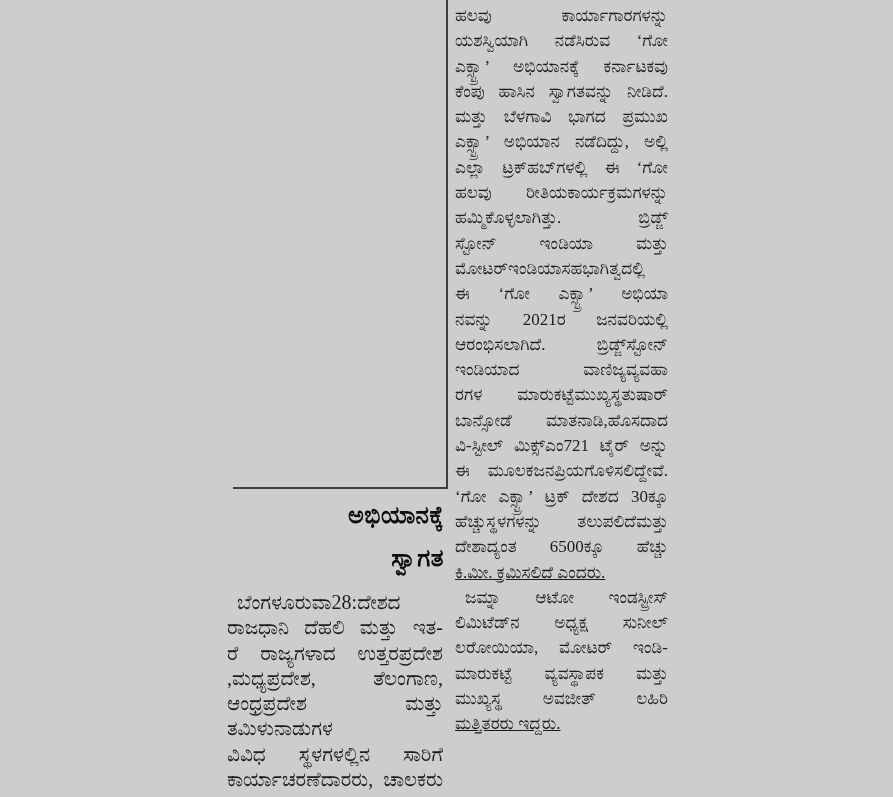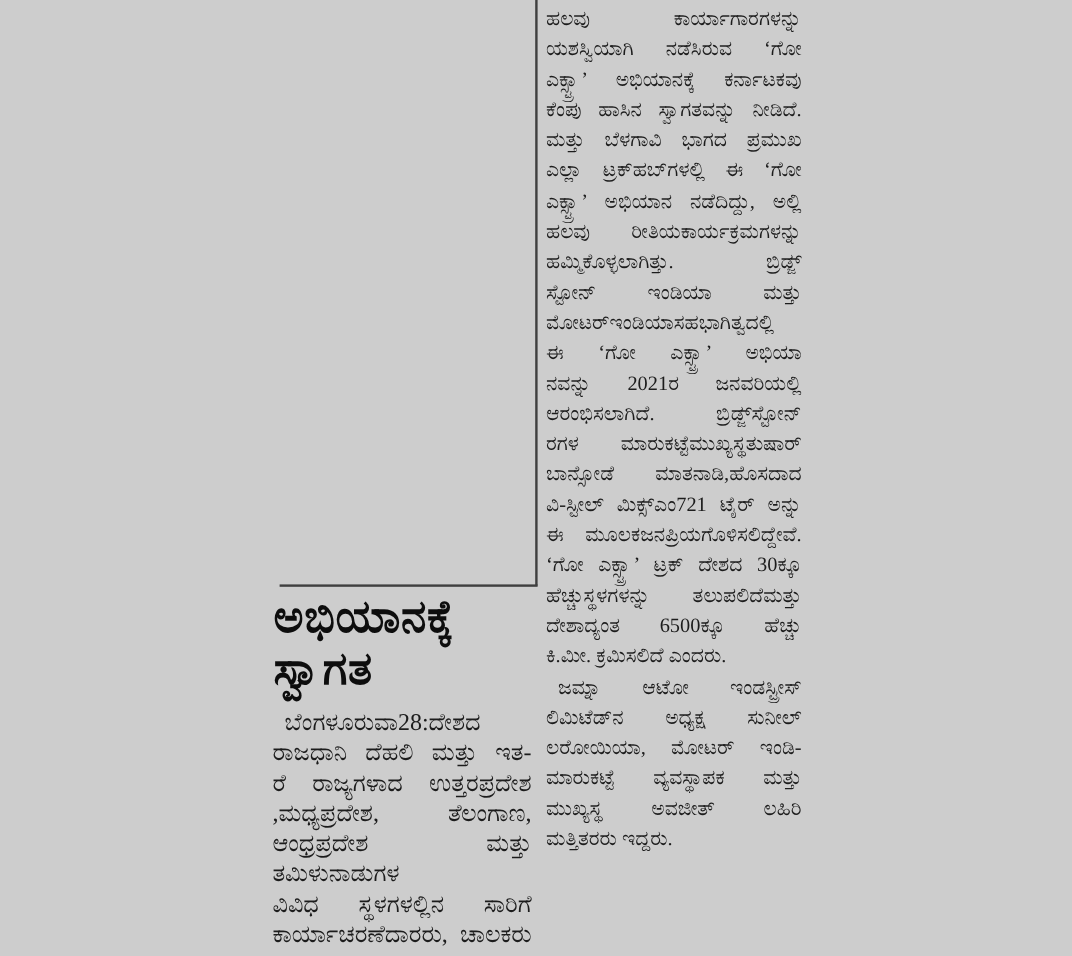--- a/index.html
+++ b/index.html
@@ -44,42 +44,42 @@
     font-size: 17px;
     line-height: 25.3px;
     color: #1c1c1c;
   }
   
   .headline {
     position: absolute;
     left: 228px;
     top: 494px;
     width: 216px;
-    text-align: left;
+    text-align: right;
     font-weight: 700;
-    font-size: 38px;
+    font-size: 24px;
     line-height: 43px;
     color: #0d0d0d;
     letter-spacing: 0.5px;
   }
   .left-body {
     position: absolute;
     left: 227px;
     top: 590px;
     width: 216px;
     font-size: 20px;
     line-height: 25.3px;
     color: #1c1c1c;
   }
   .tline {
     text-align: justify;
     text-align-last: justify;
     white-space: normal;
   }
-  .tline.end { text-align-last: left; }
+  .tline.end { text-align-last: left; text-decoration: underline; }
   .tline.indent { text-indent: 10px; }
 </style>
 </head>
 <body>
 
 <div class="page">
 
   <div class="vrule"></div>
   <div class="hrule"></div>
 
@@ -98,29 +98,30 @@
       <div class="tline">ಕಾರ್ಯಾಚರಣೆದಾರರು, ಚಾಲಕರು</div>
       <div class="tline">ಮತ್ತು ಮೆಕ್ಯಾನಿಕ್‌ಗಳ ಜತೆಯಲ್ಲಿ</div>
     </div>
 
   <div class="right-col" id="right-col">
       <div class="tline">ಹಲವು ಕಾರ್ಯಾಗಾರಗಳನ್ನು</div>
       <div class="tline">ಯಶಸ್ವಿಯಾಗಿ ನಡೆಸಿರುವ ‘ಗೋ</div>
       <div class="tline">ಎಕ್ಸ್ಟ್ರಾ’ ಅಭಿಯಾನಕ್ಕೆ ಕರ್ನಾಟಕವು</div>
       <div class="tline">ಕೆಂಪು ಹಾಸಿನ ಸ್ವಾಗತವನ್ನು ನೀಡಿದೆ.</div>
       <div class="tline">ಮತ್ತು ಬೆಳಗಾವಿ ಭಾಗದ ಪ್ರಮುಖ</div>
+      <div class="tline">ಎಕ್ಸ್ಟ್ರಾ’ ಅಭಿಯಾನ ನಡೆದಿದ್ದು, ಅಲ್ಲಿ</div>
       <div class="tline">ಎಲ್ಲಾ ಟ್ರಕ್‌ಹಬ್‌ಗಳಲ್ಲಿ ಈ ‘ಗೋ</div>
-      <div class="tline">ಎಕ್ಸ್ಟ್ರಾ’ ಅಭಿಯಾನ ನಡೆದಿದ್ದು, ಅಲ್ಲಿ</div>
       <div class="tline">ಹಲವು ರೀತಿಯಕಾರ್ಯಕ್ರಮಗಳನ್ನು</div>
       <div class="tline">ಹಮ್ಮಿಕೊಳ್ಳಲಾಗಿತ್ತು. ಬ್ರಿಡ್ಜ್</div>
       <div class="tline">ಸ್ಟೋನ್ ಇಂಡಿಯಾ ಮತ್ತು</div>
       <div class="tline">ಮೋಟರ್‌ಇಂಡಿಯಾಸಹಭಾಗಿತ್ವದಲ್ಲಿ</div>
       <div class="tline">ಈ ‘ಗೋ ಎಕ್ಸ್ಟ್ರಾ’ ಅಭಿಯಾ</div>
       <div class="tline">ನವನ್ನು 2021ರ ಜನವರಿಯಲ್ಲಿ</div>
       <div class="tline">ಆರಂಭಿಸಲಾಗಿದೆ. ಬ್ರಿಡ್ಜ್‌ಸ್ಟೋನ್</div>
+      <div class="tline">ಇಂಡಿಯಾದ ವಾಣಿಜ್ಯವ್ಯವಹಾ</div>
       <div class="tline">ರಗಳ ಮಾರುಕಟ್ಟೆಮುಖ್ಯಸ್ಥತುಷಾರ್</div>
       <div class="tline">ಬಾನ್ಸೋಡೆ ಮಾತನಾಡಿ,ಹೊಸದಾದ</div>
       <div class="tline">ವಿ-ಸ್ಟೀಲ್ ಮಿಕ್ಸ್ಎಂ721 ಟೈರ್ ಅನ್ನು</div>
       <div class="tline">ಈ ಮೂಲಕಜನಪ್ರಿಯಗೊಳಿಸಲಿದ್ದೇವೆ.</div>
       <div class="tline">‘ಗೋ ಎಕ್ಸ್ಟ್ರಾ’ ಟ್ರಕ್ ದೇಶದ 30ಕ್ಕೂ</div>
       <div class="tline">ಹೆಚ್ಚುಸ್ಥಳಗಳನ್ನು ತಲುಪಲಿದೆಮತ್ತು</div>
       <div class="tline">ದೇಶಾದ್ಯಂತ 6500ಕ್ಕೂ ಹೆಚ್ಚು</div>
       <div class="tline end">ಕಿ.ಮೀ. ಕ್ರಮಿಸಲಿದೆ ಎಂದರು.</div>
       <div class="tline indent">ಜಮ್ನಾ ಆಟೋ ಇಂಡಸ್ಟ್ರೀಸ್</div>
       <div class="tline">ಲಿಮಿಟೆಡ್‌ನ ಅಧ್ಯಕ್ಷ ಸುನೀಲ್</div>

